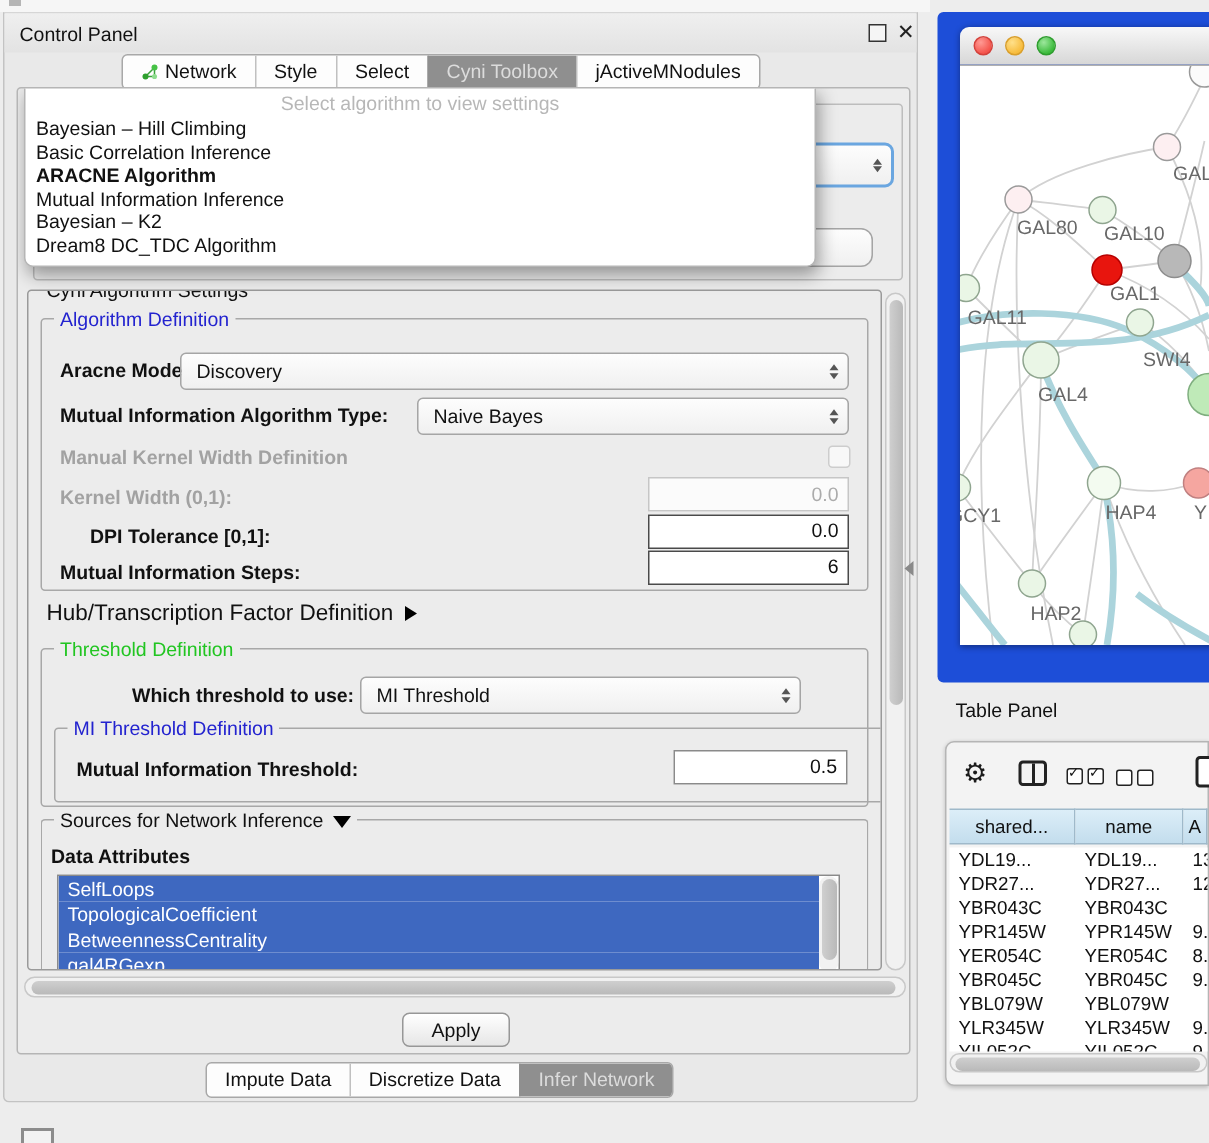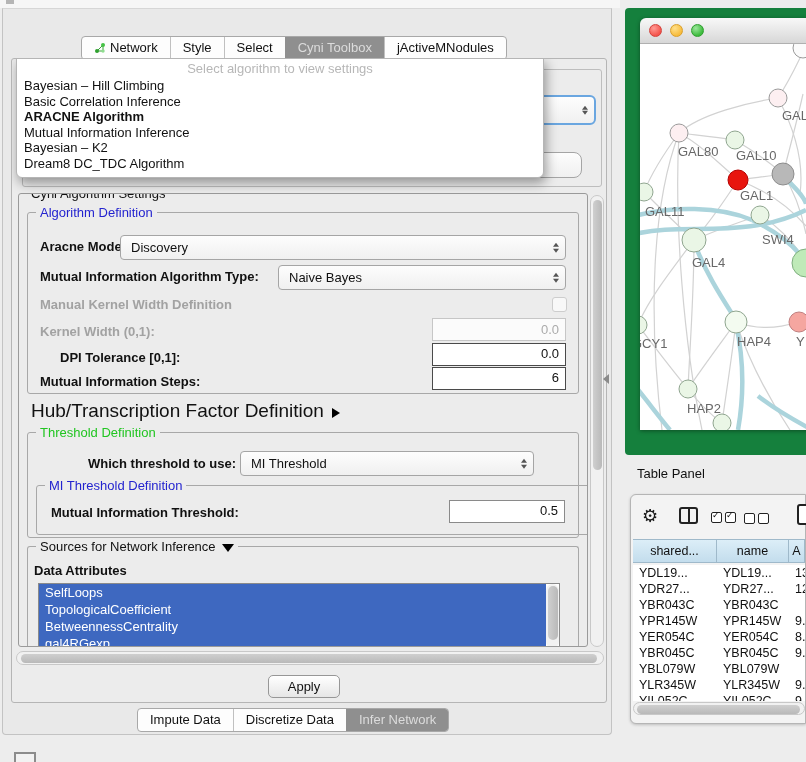--- a/index.html
+++ b/index.html
@@ -35,21 +35,21 @@
   .field.dis{background:#fbfbfb;border:1px solid #c6c6c6;color:#ababab;}
   .tri-right{display:inline-block;width:0;height:0;border-top:5.5px solid transparent;border-bottom:5.5px solid transparent;border-left:8px solid #000;margin-left:8px;vertical-align:-1px;}
   .tri-down{display:inline-block;width:0;height:0;border-left:6px solid transparent;border-right:6px solid transparent;border-top:8px solid #000;margin-left:6px;vertical-align:-1px;}
   .vsb{background:#f1f1f1;border:1px solid #c8c8c8;border-radius:7px;box-sizing:border-box;}
   .thumb{position:absolute;background:linear-gradient(90deg,#cfcfcf,#b9b9b9);border-radius:6px;}
   .hthumb{position:absolute;background:linear-gradient(#cfcfcf,#b9b9b9);border-radius:6px;}
   #attr-list{background:#fff;border:1px solid #8a8a8a;overflow:hidden;box-sizing:border-box;}
   #attr-list .ai{height:17px;line-height:17px;background:#3e68c0;color:#fff;padding-left:6px;margin-right:13px;white-space:nowrap;}
   .btn{background:linear-gradient(#ffffff,#e6e6e6);border:1px solid #979797;border-radius:5px;text-align:center;box-sizing:border-box;}
   
-  #net-frame{left:625px;top:8px;width:181px;height:447px;background:#15803d;border-radius:4px 0 0 4px;}
+  #net-frame{left:625px;top:8px;width:181px;height:447px;background:#1d4ed8;border-radius:4px 0 0 4px;}
   #mac-win{left:15px;top:10px;width:170px;height:412px;border-radius:6px 0 0 0;overflow:hidden;box-shadow:0 1px 4px rgba(0,0,0,.4);}
   #mac-titlebar{left:0;top:0;width:100%;height:26px;background:linear-gradient(#f8f8f8,#d7d7d7);border-bottom:1px solid #b0b0b0;box-sizing:border-box;}
   .tl{position:absolute;top:6px;width:13px;height:13px;border-radius:50%;box-sizing:border-box;}
   #net-canvas{left:0;top:26px;width:170px;height:386px;background:#fff;overflow:hidden;}
   
   #table-win{left:630px;top:494px;width:176px;height:230px;background:#f3f3f3;border:1px solid #b5b5b5;border-radius:6px 0 0 6px;box-sizing:border-box;box-shadow:0 1px 3px rgba(0,0,0,.2);}
   .cb{display:inline-block;width:9px;height:9px;border:1.5px solid #222;border-radius:2px;position:relative;margin-right:3px;background:#fff;}
   .cb.checked::after{content:"✓";position:absolute;left:0px;top:-3px;font-size:9px;font-weight:bold;color:#111;}
   .hcell{background:linear-gradient(#dceef8,#c3dded);border-right:1px solid #9fb9ca;border-top:1px solid #9fb9ca;border-bottom:1px solid #9fb9ca;box-sizing:border-box;text-align:center;line-height:22px;font-size:12.5px;overflow:hidden;white-space:nowrap;}
   .trow{display:flex;height:16px;line-height:16px;font-size:12.5px;white-space:nowrap;}
@@ -57,20 +57,25 @@
 </style>
 </head>
 <body>
 <div id="root">
 
 <div class="abs" style="left:0;top:0;width:620px;height:8px;background:#f6f6f6;"></div>
 <div class="abs" style="left:6px;top:0;width:8px;height:4px;background:#b5b5b5;"></div>
 
 <div id="control-panel" class="abs">
 
+  <div class="abs" style="left:0;top:0;width:608px;height:26px;background:linear-gradient(#efefef,#e3e3e3);">
+    <span class="abs panel-title" style="left:10px;top:6px;">Control Panel</span>
+    <span class="abs" style="left:576px;top:7px;width:10px;height:10px;border:1.5px solid #333;background:#f5f5f5;"></span>
+    <span class="abs" style="left:595px;top:4px;font-weight:bold;font-size:14px;color:#222;">✕</span>
+  </div>
 
   <div id="top-tabs" class="abs tabstrip" style="left:78px;top:27px;">
         <div class="tab">
           <svg width="12" height="12" viewBox="0 0 12 12">
             <path d="M3,9 L9,3 M9,9 L9,3 M3,9 L9,9" stroke="#3aa03a" stroke-width="1" fill="none"></path>
             <circle cx="3" cy="9" r="2" fill="#2ea02e"></circle>
             <circle cx="9" cy="3" r="2" fill="#46c246"></circle>
             <circle cx="9" cy="9" r="1.7" fill="#8edc8e"></circle>
           </svg>
           <span>Network</span>
@@ -143,21 +148,21 @@
         <div class="abs field dis" style="left:404px;top:105px;width:134px;height:23px;line-height:21px;">0.0</div>
 
         <span class="abs lbl" style="left:12px;top:137px;margin-left:20px;">DPI Tolerance [0,1]:</span>
         <div class="abs field" style="left:404px;top:130px;width:134px;height:23px;line-height:20px;">0.0</div>
 
         <span class="abs lbl" style="left:12px;top:161px;">Mutual Information Steps:</span>
         <div class="abs field" style="left:404px;top:154px;width:134px;height:23px;line-height:20px;">6</div>
       </div>
 
       <div class="abs" style="left:12px;top:206px;">
-        <span style="font-size:19px;">Hub/Transcription Factor Definition</span><span class="tri-right"></span>
+        <span style="font-size:15px;">Hub/Transcription Factor Definition</span><span class="tri-right"></span>
       </div>
 
       <div class="abs group" style="left:8px;top:238px;width:552px;height:106px;border-color:#a8a8a8;">
         <span class="gtitle green">Threshold Definition</span>
 
         <span class="abs lbl" style="left:60px;top:23px;">Which threshold to use:</span>
         <div class="abs combo" style="left:212px;top:18px;width:294px;height:25px;">
           <span class="ct">MI Threshold</span>
           <span class="spin">
                 <b class="up"></b>

